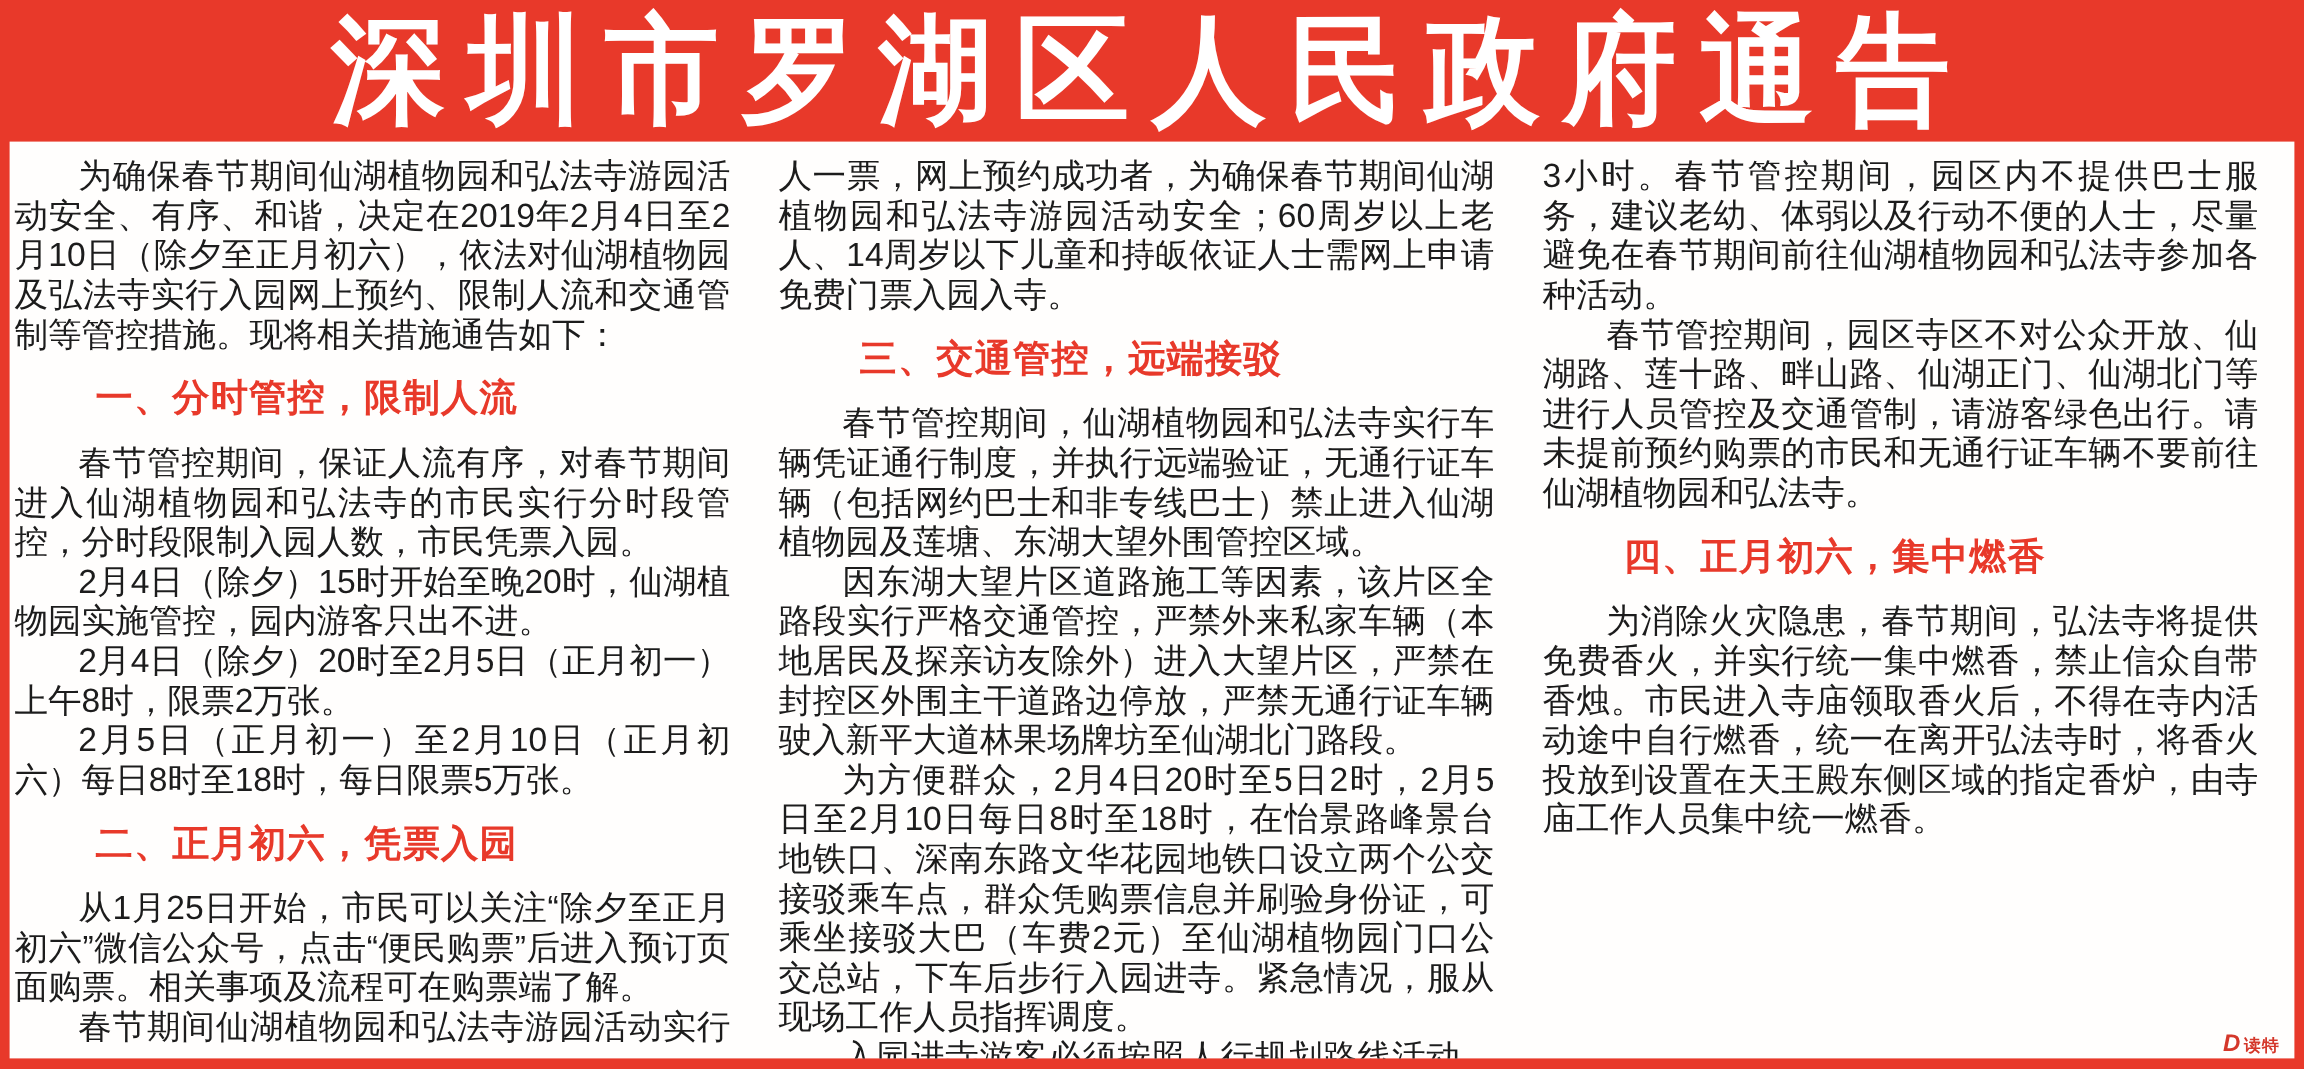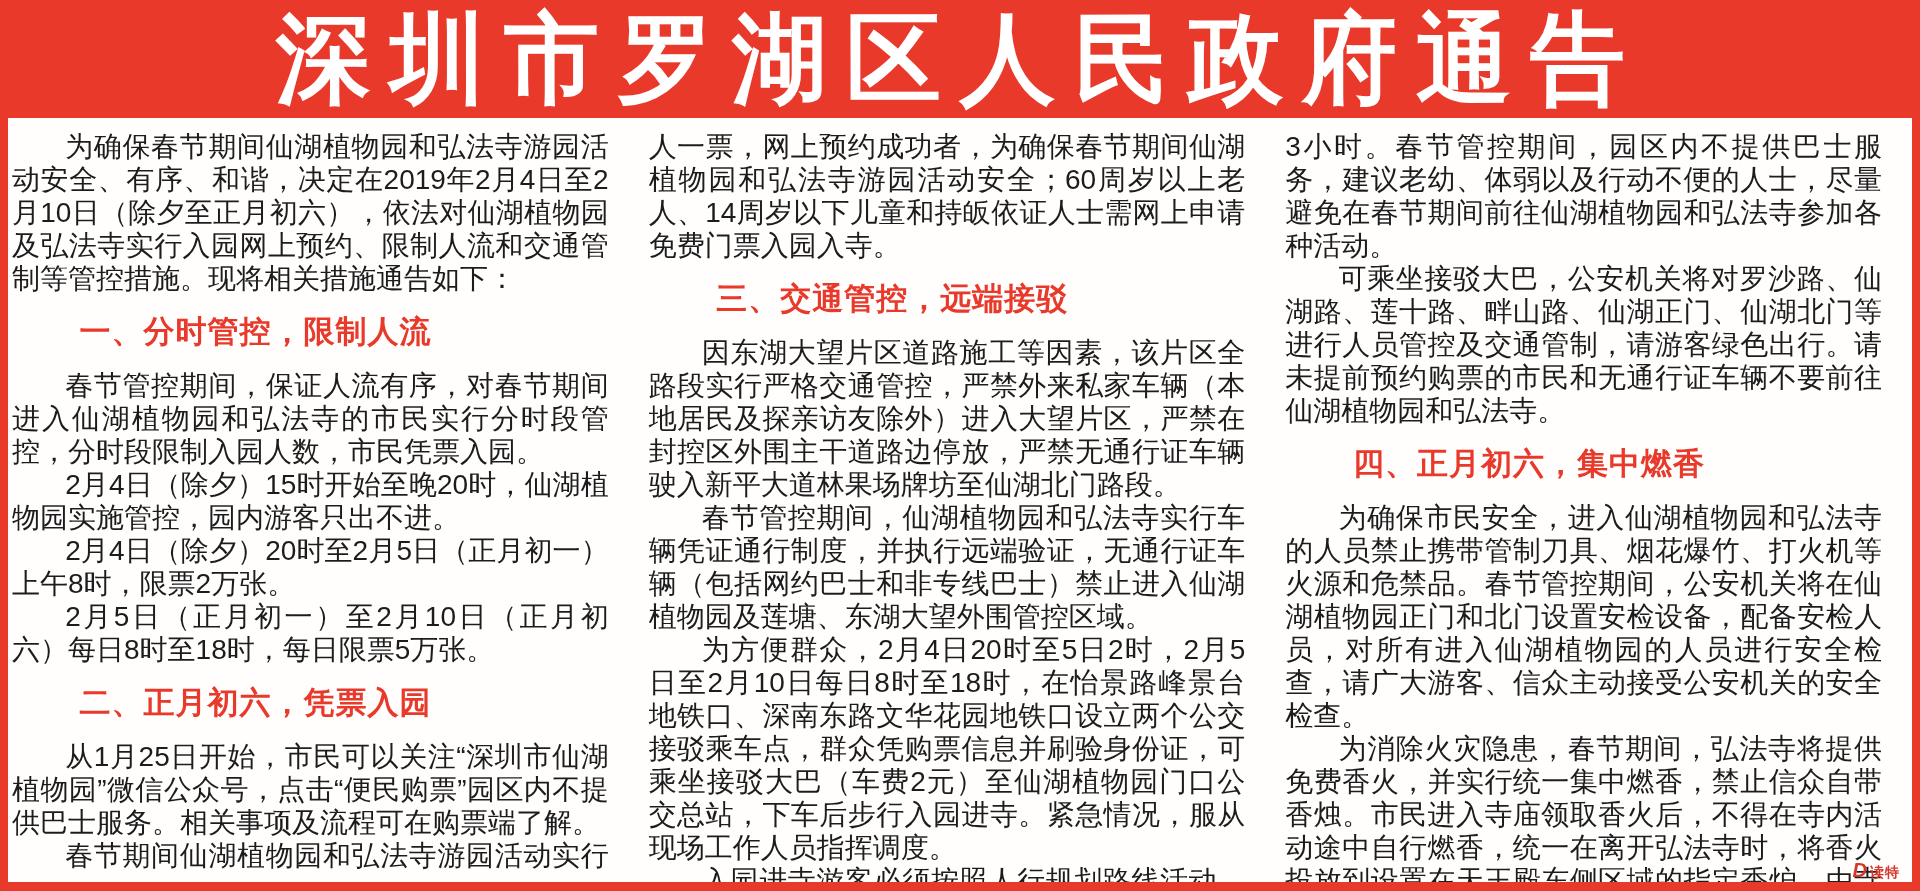--- a/index.html
+++ b/index.html
@@ -56,38 +56,37 @@
 <div class="content">
 
   <div class="col">
     <p class="para">为确保春节期间仙湖植物园和弘法寺游园活动安全、有序、和谐，决定在2019年2月4日至2月10日（除夕至正月初六），依法对仙湖植物园及弘法寺实行入园网上预约、限制人流和交通管制等管控措施。现将相关措施通告如下：</p>
     <h2 class="heading">一、分时管控，限制人流</h2>
     <p class="para">春节管控期间，保证人流有序，对春节期间进入仙湖植物园和弘法寺的市民实行分时段管控，分时段限制入园人数，市民凭票入园。</p>
     <p class="para">2月4日（除夕）15时开始至晚20时，仙湖植物园实施管控，园内游客只出不进。</p>
     <p class="para">2月4日（除夕）20时至2月5日（正月初一）上午8时，限票2万张。</p>
     <p class="para">2月5日（正月初一）至2月10日（正月初六）每日8时至18时，每日限票5万张。</p>
     <h2 class="heading">二、正月初六，凭票入园</h2>
-    <p class="para">从1月25日开始，市民可以关注“深圳市仙湖植物园”微信公众号，点击“便民购票”园区内不提供巴士服务。相关事项及流程可在购票端了解。</p>
+    <p class="para">从1月25日开始，市民可以关注“除夕至正月初六”微信公众号，点击“便民购票”后进入预订页面购票。相关事项及流程可在购票端了解。</p>
     <p class="para">春节期间仙湖植物园和弘法寺游园活动实行一</p>
   </div>
 
   <div class="col">
     <p class="para cont">人一票，网上预约成功者，为确保春节期间仙湖植物园和弘法寺游园活动安全；60周岁以上老人、14周岁以下儿童和持皈依证人士需网上申请免费门票入园入寺。</p>
     <h2 class="heading">三、交通管控，远端接驳</h2>
+    <p class="para">春节管控期间，仙湖植物园和弘法寺实行车辆凭证通行制度，并执行远端验证，无通行证车辆（包括网约巴士和非专线巴士）禁止进入仙湖植物园及莲塘、东湖大望外围管控区域。</p>
     <p class="para">因东湖大望片区道路施工等因素，该片区全路段实行严格交通管控，严禁外来私家车辆（本地居民及探亲访友除外）进入大望片区，严禁在封控区外围主干道路边停放，严禁无通行证车辆驶入新平大道林果场牌坊至仙湖北门路段。</p>
-    <p class="para">春节管控期间，仙湖植物园和弘法寺实行车辆凭证通行制度，并执行远端验证，无通行证车辆（包括网约巴士和非专线巴士）禁止进入仙湖植物园及莲塘、东湖大望外围管控区域。</p>
     <p class="para">为方便群众，2月4日20时至5日2时，2月5日至2月10日每日8时至18时，在怡景路峰景台地铁口、深南东路文华花园地铁口设立两个公交接驳乘车点，群众凭购票信息并刷验身份证，可乘坐接驳大巴（车费2元）至仙湖植物园门口公交总站，下车后步行入园进寺。紧急情况，服从现场工作人员指挥调度。</p>
     <p class="para">入园进寺游客必须按照人行规划路线活动，路线全程步行约5公里，因排队等候等因素，全程用时约</p>
   </div>
 
   <div class="col">
     <p class="para cont">3小时。春节管控期间，园区内不提供巴士服务，建议老幼、体弱以及行动不便的人士，尽量避免在春节期间前往仙湖植物园和弘法寺参加各种活动。</p>
-    <p class="para">可乘坐接驳大巴，公安机关将对罗沙路、仙湖路、莲十路、畔山路、仙湖正门、仙湖北门等进行人员管控及交通管制，请游客绿色出行。请未提前预约购票的市民和无通行证车辆不要前往仙湖植物园和弘法寺。</p>
+    <p class="para">春节管控期间，园区寺区不对公众开放、仙湖路、莲十路、畔山路、仙湖正门、仙湖北门等进行人员管控及交通管制，请游客绿色出行。请未提前预约购票的市民和无通行证车辆不要前往仙湖植物园和弘法寺。</p>
     <h2 class="heading">四、正月初六，集中燃香</h2>
-    <p class="para">为确保市民安全，进入仙湖植物园和弘法寺的人员禁止携带管制刀具、烟花爆竹、打火机等火源和危禁品。春节管控期间，公安机关将在仙湖植物园正门和北门设置安检设备，配备安检人员，对所有进入仙湖植物园的人员进行安全检查，请广大游客、信众主动接受公安机关的安全检查。</p>
     <p class="para">为消除火灾隐患，春节期间，弘法寺将提供免费香火，并实行统一集中燃香，禁止信众自带香烛。市民进入寺庙领取香火后，不得在寺内活动途中自行燃香，统一在离开弘法寺时，将香火投放到设置在天王殿东侧区域的指定香炉，由寺庙工作人员集中统一燃香。</p>
 
   </div>
 
   <div class="dute-logo">
     <span class="mark">D</span>
     <span class="txt">读特</span>
   </div>
 
 </div>

